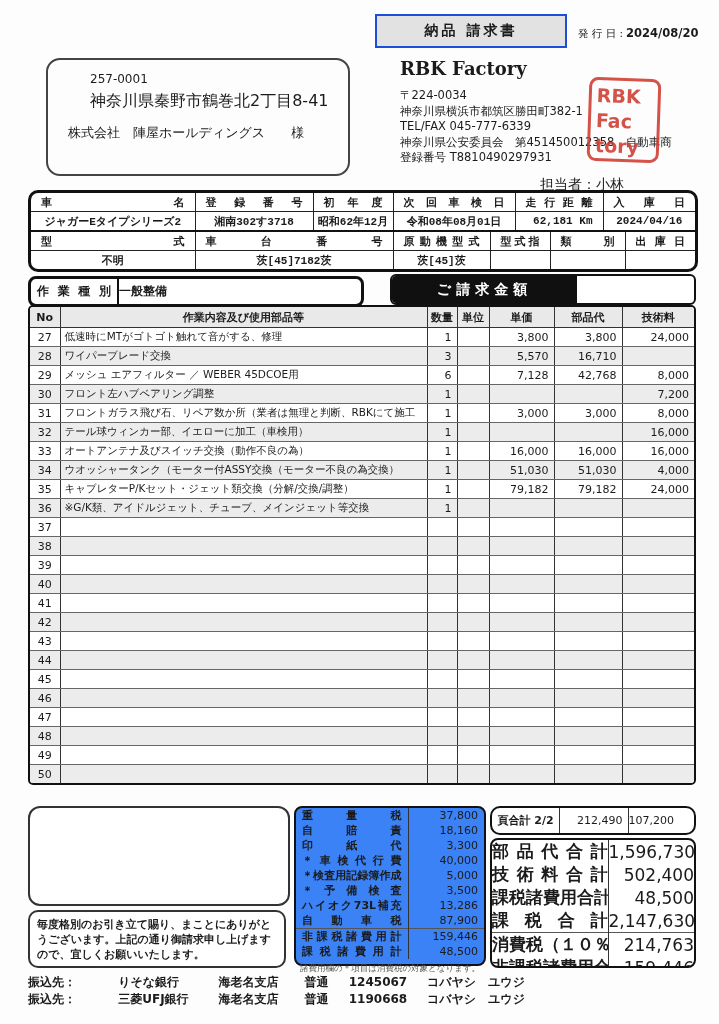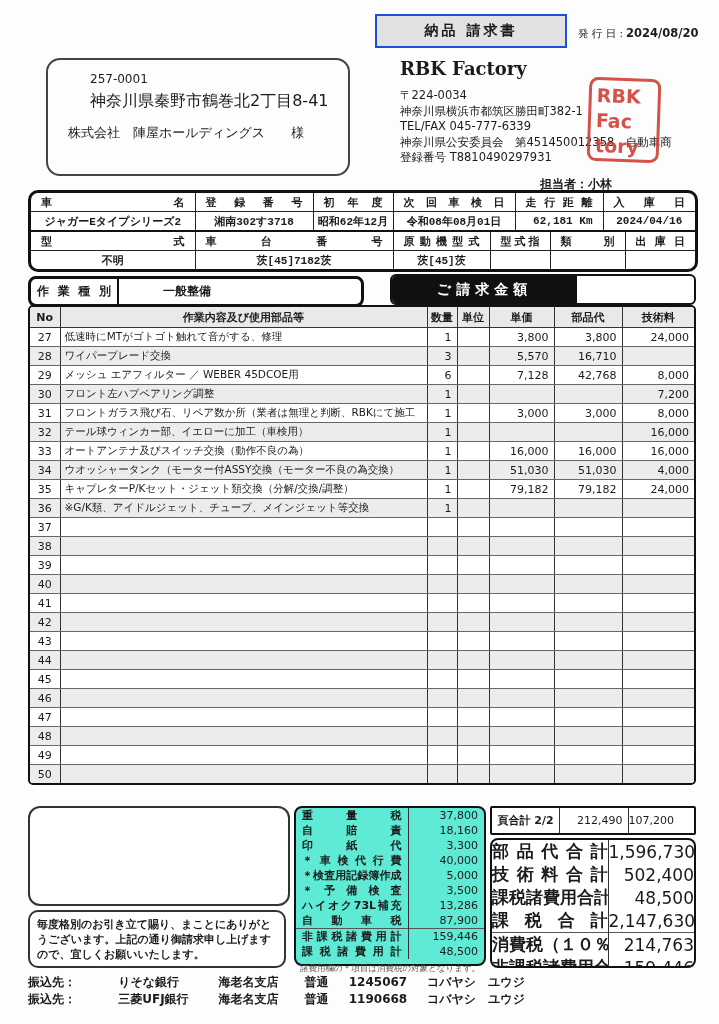--- a/index.html
+++ b/index.html
@@ -20,42 +20,42 @@
   .issue-date b{font-size:11.5px;margin-left:3px;}
 
   .company-name{position:absolute;left:400px;top:58px;font-family:"DejaVu Serif",serif;
     font-size:18px;font-weight:bold;}
   .company-lines{position:absolute;left:400px;top:88px;font-size:11.5px;line-height:15.5px;}
 
   .stamp{position:absolute;left:588px;top:78px;width:72px;height:84px;
     border:3.5px solid #cf3b30;border-radius:9px;color:#cf3b30;transform:rotate(2deg);
     font-weight:bold;font-size:19px;line-height:25px;padding:3px 0 0 5px;box-sizing:border-box;
     opacity:.88;background:rgba(255,255,255,0.0);}
-  .staff{position:absolute;left:540px;top:176px;font-size:12px;font-weight:bold;}
+  .staff{position:absolute;left:540px;top:176px;font-size:14px;font-weight:normal;}
 
   
   .veh-wrap{position:absolute;left:28px;top:190px;width:664px;border:3px solid #111;
     border-radius:10px;overflow:hidden;background:#fff;font-family:Liberation Mono, monospace;}
   .veh-wrap table{border-collapse:collapse;width:100%;table-layout:fixed;font-size:11px;}
   .veh-wrap th,.veh-wrap td{border-left:1.5px solid #222;height:18px;padding:0;overflow:hidden;white-space:nowrap;}
   .veh-wrap th:first-child,.veh-wrap td:first-child{border-left:none;}
   .veh-wrap th{font-weight:bold;text-align:justify;text-align-last:justify;padding:0 10px;}
   .veh-wrap td{text-align:center;font-weight:bold;}
   .veh-wrap tr.vals td{border-top:1.5px solid #222;}
   .veh-wrap table.second{border-top:2.5px solid #111;}
   td.num-right{text-align:right;padding-right:10px;}
 
   
   .worktype-box{position:absolute;left:28px;top:276px;width:330px;height:25px;
-    border:3px solid #111;border-radius:8px;display:flex;align-items:stretch;background:#fff;gap:36px;}
+    border:3px solid #111;border-radius:8px;display:flex;align-items:stretch;background:#fff;}
   .worktype-label{width:88px;font-size:12px;font-weight:bold;display:flex;align-items:center;
     padding:0 6px;box-sizing:border-box;border-right:2px solid #111;
     text-align:justify;}
   .worktype-label span{width:100%;text-align:justify;text-align-last:justify;display:inline-block;}
-  .worktype-value{font-size:12px;font-weight:bold;display:flex;align-items:center;padding-left:8px;}
+  .worktype-value{font-size:12px;font-weight:bold;display:flex;align-items:center;padding-left:0;}
 
   .invoice-amount-box{position:absolute;left:390px;top:274px;width:302px;height:27px;
     border:2.5px solid #111;border-radius:6px;overflow:hidden;display:flex;background:#fff;}
   .invoice-amount-label{width:185px;background:#101010;color:#fff;font-size:14px;font-weight:bold;
     display:flex;align-items:center;justify-content:center;letter-spacing:5px;}
   .invoice-amount-space{flex:1;}
 
   
   .work-wrap{position:absolute;left:28px;top:305px;width:664px;border:2.5px solid #111;
     border-radius:5px;overflow:hidden;background:#fff;}
@@ -72,31 +72,31 @@
   td.c-num{text-align:right;padding-right:5px;}
 
   
   .remarks-box{position:absolute;left:28px;top:806px;width:258px;height:96px;
     border:2.5px solid #333;border-radius:12px;background:#fff;}
   .message-box{position:absolute;left:28px;top:910px;width:258px;height:58px;
     border:2.5px solid #333;border-radius:10px;background:#fff;
     font-size:11px;font-weight:bold;line-height:15px;padding:5px 7px;box-sizing:border-box;}
 
   .fees-box{position:absolute;left:294px;top:806px;width:188px;height:156px;
-    border:2.5px solid #111;border-radius:8px;overflow:hidden;background:#5eead4;}
+    border:2.5px solid #111;border-radius:8px;overflow:hidden;background:#3b82f6;}
   .fees-box table{border-collapse:collapse;width:100%;table-layout:fixed;font-size:11px;}
   .fees-box td{height:14.6px;padding:0;overflow:hidden;white-space:nowrap;}
   td.f-label{font-weight:bold;text-align:justify;text-align-last:justify;
     padding:0 6px;border-right:1.5px solid #333;}
   td.f-value{text-align:right;padding-right:6px;}
   .fees-box tbody.subtotals tr:first-child td{border-top:1.2px solid #555;}
   .fees-note{position:absolute;left:300px;top:963px;font-size:8.5px;color:#555;}
 
   .pagetotal-box{position:absolute;left:490px;top:806px;width:202px;height:25px;
-    border:2.5px solid #111;border-radius:2px;display:flex;align-items:stretch;
+    border:2.5px solid #111;border-radius:10px;display:flex;align-items:stretch;
     font-size:11px;background:#fff;}
   .pt-label{width:68px;display:flex;align-items:center;justify-content:center;font-weight:bold;
     border-right:1.5px solid #333;}
   .pt-v1{width:63px;display:flex;align-items:center;justify-content:flex-end;padding-right:5px;
     border-right:1.5px solid #333;}
   .pt-v2{flex:1;display:flex;align-items:center;justify-content:flex-end;padding-right:20px;}
 
   .totals-box{position:absolute;left:490px;top:838px;width:202px;height:126px;
     border:2.5px solid #111;border-radius:8px;overflow:hidden;background:#fff;}
   .totals-box table{border-collapse:collapse;width:100%;table-layout:fixed;font-size:17px;}

